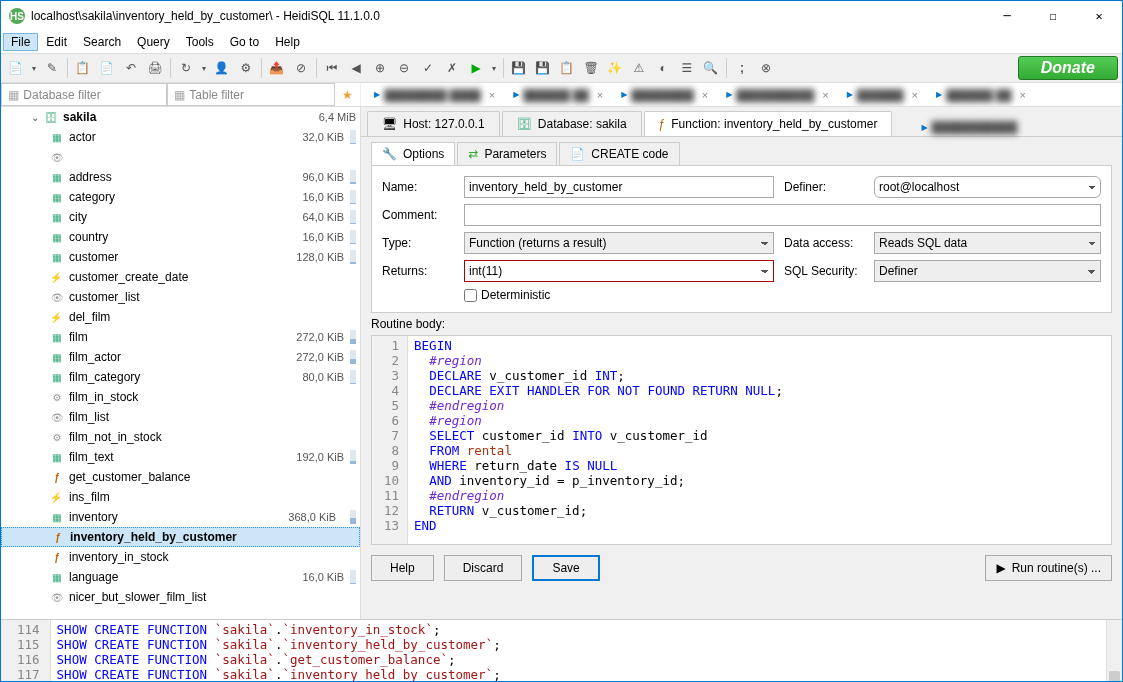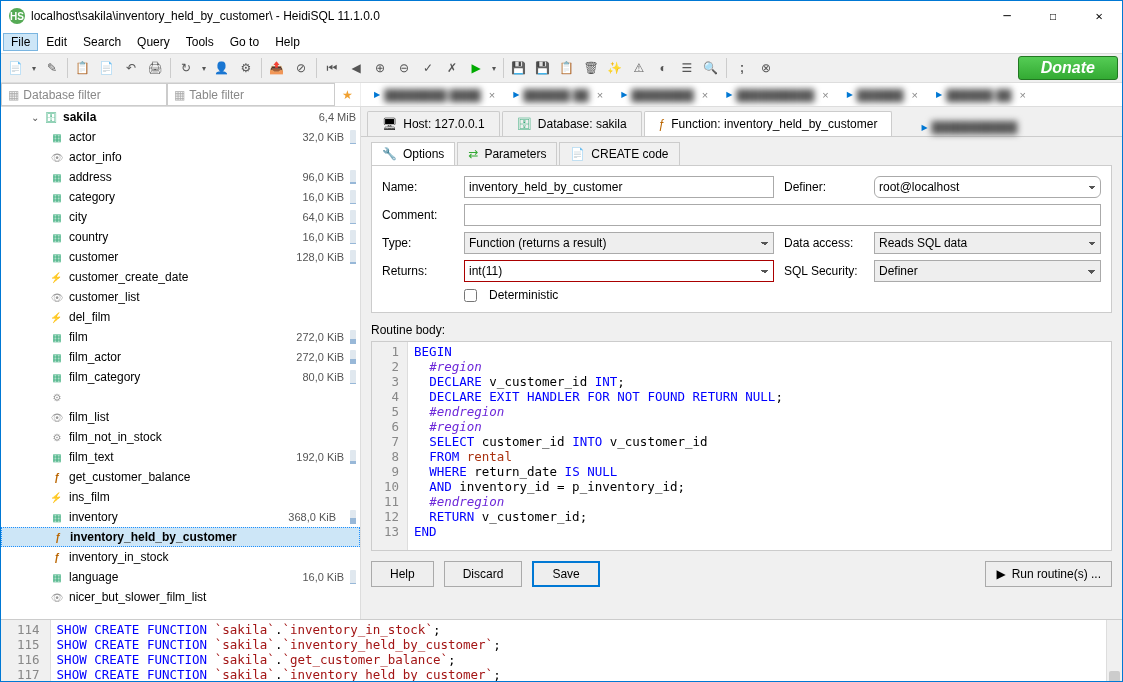--- a/index.html
+++ b/index.html
@@ -46,24 +46,24 @@
 .db-tab { padding: 5px 14px; background: #f0f0f0; border: 1px solid #ccc; border-bottom: none; cursor: pointer; display: flex; align-items: center; gap: 6px; font-size:12px; border-radius: 2px 2px 0 0;}
 .db-tab.active { background: #fff; }
 .opt-tabs { height: 28px; display: flex; align-items: flex-end; padding: 10px 10px 0 10px; gap: 2px; background: #f0f0f0;}
 .opt-tab { padding: 4px 10px; background: #f0f0f0; border: 1px solid #ccc; display: flex; align-items: center; gap: 6px; cursor:pointer; font-size:12px; border-bottom:none;}
 .opt-tab.active { background: #fff; }
 .form-panel { background: #fff; margin: 0 10px; border: 1px solid #ccc; padding: 10px; display: grid; grid-template-columns: 72px 310px 80px 1fr; gap: 6px 10px; align-items: center; }
 .form-panel label { font-size: 12px; }
 .form-panel input[type=text], .form-panel select { border: 1px solid #aaa; padding: 2px 4px; font-size: 12px; font-family: inherit; height: 22px; background: #fff;}
 .form-panel select { appearance: none; background: #eee; padding-right: 18px; background-image: linear-gradient(45deg,transparent 50%,#555 50%),linear-gradient(-45deg,transparent 50%,#555 50%); background-position: right 8px top 9px, right 4px top 9px; background-size: 4px 4px; background-repeat: no-repeat;}
 .form-panel .full-row { grid-column: 2 / 5; }
-.form-panel .chk-row { grid-column: 2 / 3; display:flex; align-items:center; gap:12px; font-size:12px;}
+.form-panel .chk-row { grid-column: 2 / 3; display:flex; align-items:center; gap:4px; font-size:12px;}
 .returns-input { border:1px solid #a00 !important; background:#fff; }
 
-.body-label { padding: 10px 10px 4px 10px; font-size: 12px; }
+.body-label { padding: 4px 10px 4px 10px; font-size: 12px; }
 .code-panel { margin: 0 10px; border: 1px solid #ccc; background: #fff; flex: 1; display: flex; font-family: Consolas, monospace; font-size: 12.5px; overflow:hidden; max-height: 210px;}
 .code-panel .gutter { background: #f0f0f0; color: #888; text-align: right; padding: 2px 8px 2px 12px; line-height: 15px; border-right:1px solid #ddd;}
 .code-panel .code { padding: 2px 6px; line-height: 15px; white-space: pre; }
 .kw { color: #00f; font-weight: normal;} .cm { color: #6d28d9; font-style: italic; }
 
 .btn-row { padding: 10px; display: flex; gap: 10px; }
 .btn { padding: 4px 18px; border: 1px solid #aaa; background: #eee; cursor: pointer; font-size:12px;}
 .btn.primary { border: 2px solid #0078d4; }
 .btn-row .run-btn { margin-left: auto; padding: 4px 10px; display:flex; align-items:center; gap:6px;}
 
@@ -195,21 +195,20 @@
         <div class="tree-item level-2">
           <span class="icon" style="color:#3a7;">▦</span>
           <span class="name">actor</span>
           <span class="size" style="margin-right:12px">32,0 KiB</span>
           <span class="bar">
             <span class="bar-fill" style="height:8%"></span>
           </span>
         </div>
         <div class="tree-item level-2">
           <span class="icon" style="color:#999;">👁</span>
-          <span class="name">actor_info</span>
           <span class="size" style="margin-right:0px"></span>
         </div>
         <div class="tree-item level-2">
           <span class="icon" style="color:#3a7;">▦</span>
           <span class="name">address</span>
           <span class="size" style="margin-right:12px">96,0 KiB</span>
           <span class="bar">
             <span class="bar-fill" style="height:12%"></span>
           </span>
         </div>
@@ -279,20 +278,21 @@
         <div class="tree-item level-2">
           <span class="icon" style="color:#3a7;">▦</span>
           <span class="name">film_category</span>
           <span class="size" style="margin-right:12px">80,0 KiB</span>
           <span class="bar">
             <span class="bar-fill" style="height:10%"></span>
           </span>
         </div>
         <div class="tree-item level-2">
           <span class="icon" style="color:#999;">⚙</span>
+          <span class="name">film_in_stock</span>
           <span class="size" style="margin-right:0px"></span>
         </div>
         <div class="tree-item level-2">
           <span class="icon" style="color:#999;">👁</span>
           <span class="name">film_list</span>
           <span class="size" style="margin-right:0px"></span>
         </div>
         <div class="tree-item level-2">
           <span class="icon" style="color:#999;">⚙</span>
           <span class="name">film_not_in_stock</span>

